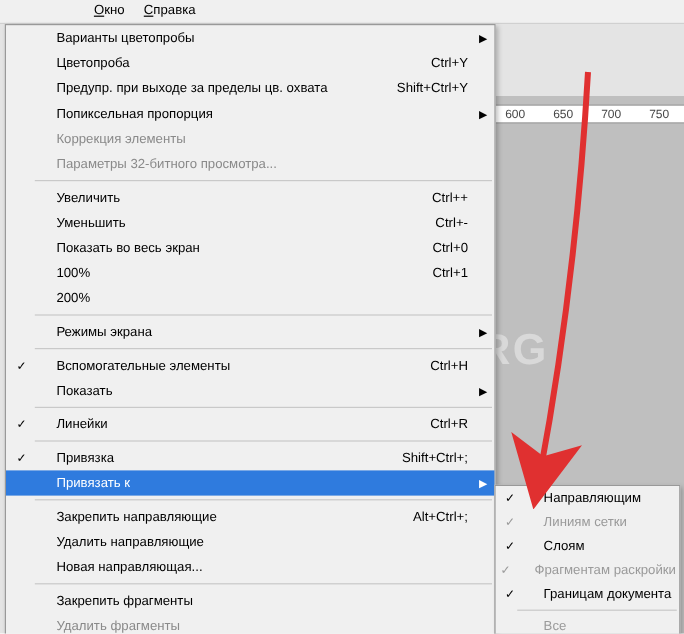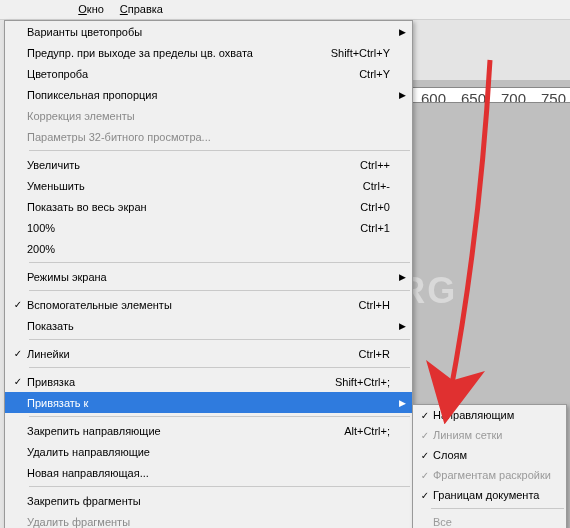--- a/index.html
+++ b/index.html
@@ -50,21 +50,21 @@
   }
   .ruler {
     position: absolute;
     top: 67px;
     left: 413px;
     right: 0;
     height: 16px;
     background: #fff;
     border-top: 1px solid #888;
     border-bottom: 1px solid #888;
-    font-size: 15px;
+    font-size: 10px;
     color: #444;
     overflow: hidden;
   }
   .ruler span {
     position: absolute;
     top: 2px;
   }
   .watermark {
     position: absolute;
     top: 250px;
@@ -100,20 +100,21 @@
     color: #fff;
   }
   .row .chk {
     width: 18px;
     text-align: center;
     font-size: 10px;
   }
   .row .lbl {
     flex: 1;
     white-space: nowrap;
+    margin-left: 20px;
   }
   .row .scut {
     padding-right: 6px;
     white-space: nowrap;
   }
   .row .arrow {
     width: 10px;
     font-size: 9px;
     text-align: right;
   }
@@ -176,28 +177,28 @@
 <div class="dropdown">
 
   <div class="row">
     <span class="chk"></span>
     <span class="lbl">Варианты цветопробы</span>
     <span class="scut"></span>
     <span class="arrow">▶</span>
   </div>
   <div class="row">
     <span class="chk"></span>
+    <span class="lbl">Цветопроба</span>
+    <span class="scut">Ctrl+Y</span>
+    <span class="arrow"></span>
+  </div>
+  <div class="row">
+    <span class="chk"></span>
     <span class="lbl">Предупр. при выходе за пределы цв. охвата</span>
     <span class="scut">Shift+Ctrl+Y</span>
-    <span class="arrow"></span>
-  </div>
-  <div class="row">
-    <span class="chk"></span>
-    <span class="lbl">Цветопроба</span>
-    <span class="scut">Ctrl+Y</span>
     <span class="arrow"></span>
   </div>
   <div class="row">
     <span class="chk"></span>
     <span class="lbl">Попиксельная пропорция</span>
     <span class="scut"></span>
     <span class="arrow">▶</span>
   </div>
   <div class="row disabled">
     <span class="chk"></span>

